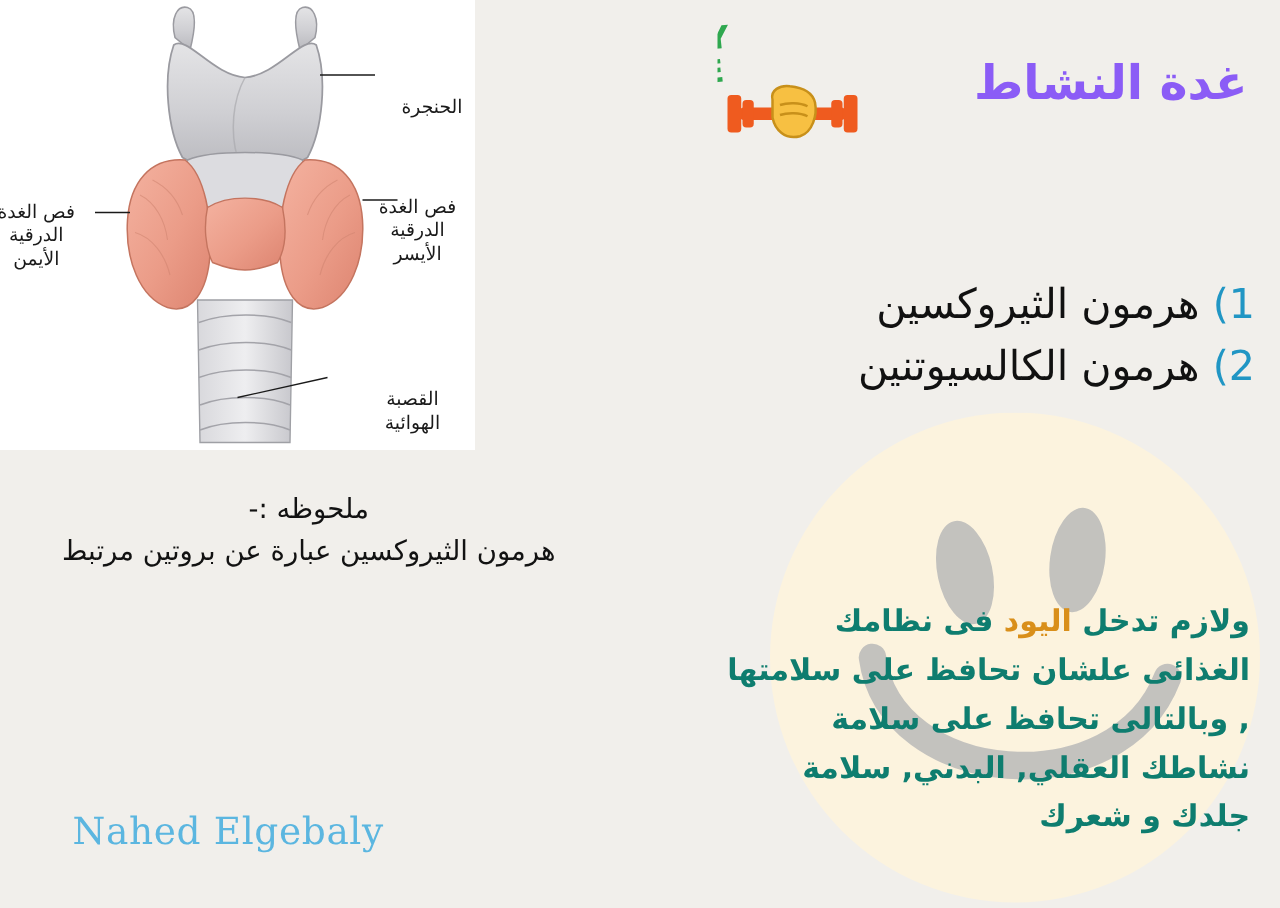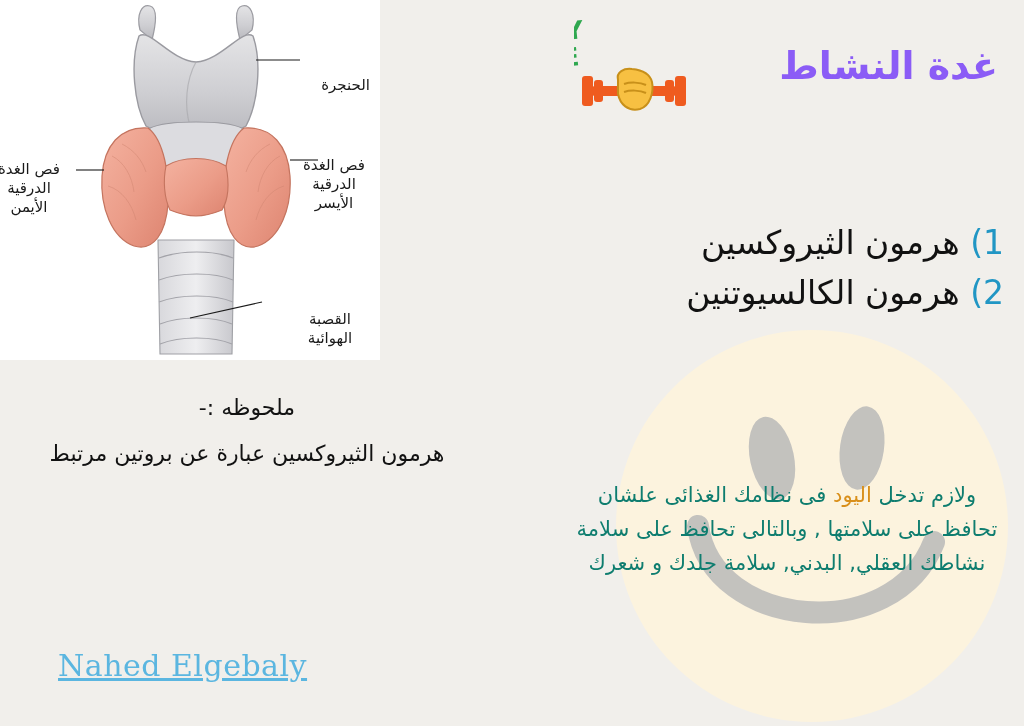--- a/index.html
+++ b/index.html
@@ -57,33 +57,32 @@
     right: 560px;
     left: 30px;
     top: 392px;
     direction: rtl;
     text-align: center;
     font-family: "DejaVu Sans", sans-serif;
     font-size: 22px;
     color: #121212;
     line-height: 1.45;
   }
-  .note-title { margin-bottom: 14px; }
+  .note-title { margin-bottom: 2px; }
 
   
   .signature {
     position: absolute;
     left: 58px;
     top: 648px;
     font-family: "DejaVu Serif", serif;
     font-size: 30px;
     color: #5bb6e0;
     direction: ltr;
     letter-spacing: 0.5px;
-    text-decoration: underline;
   }
 
   
   .right-col {
     position: absolute;
     right: 0;
     top: 0;
     width: 460px;
     height: 726px;
   }
@@ -135,23 +134,23 @@
     height: 396px;
     overflow: hidden;
   }
 
   .yod-text {
     position: absolute;
     right: 24px;
     left: 10px;
     top: 478px;
     direction: rtl;
-    text-align: center;
-    font-size: 21px;
-    font-weight: normal;
+    text-align: right;
+    font-size: 24px;
+    font-weight: bold;
     color: #0e7d6f;
     line-height: 1.62;
   }
   .yod-text .hl { color: #d98f1a; }
 </style>
 </head>
 <body>
 
 <div class="slide">
 

